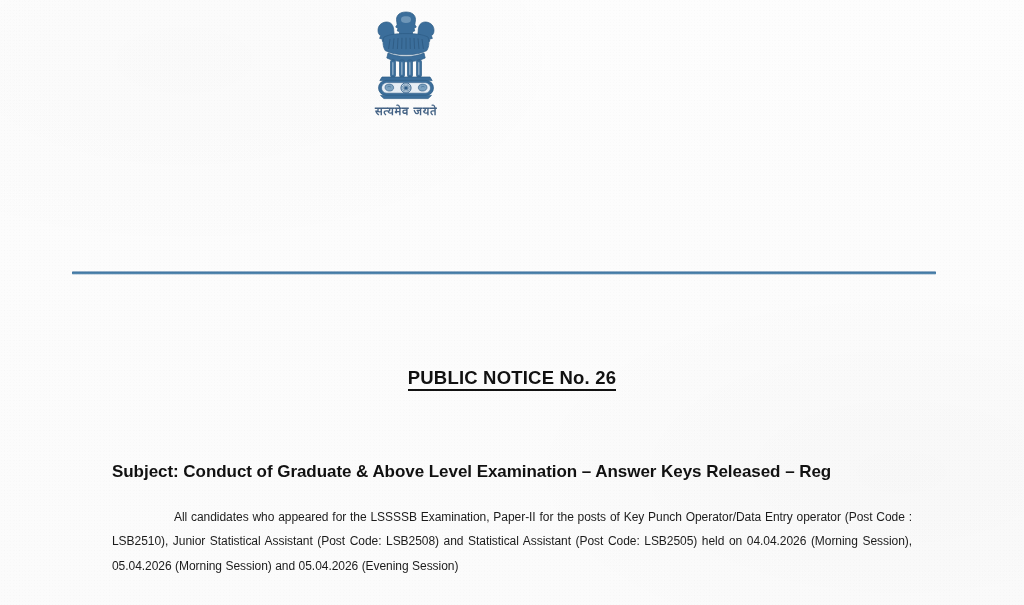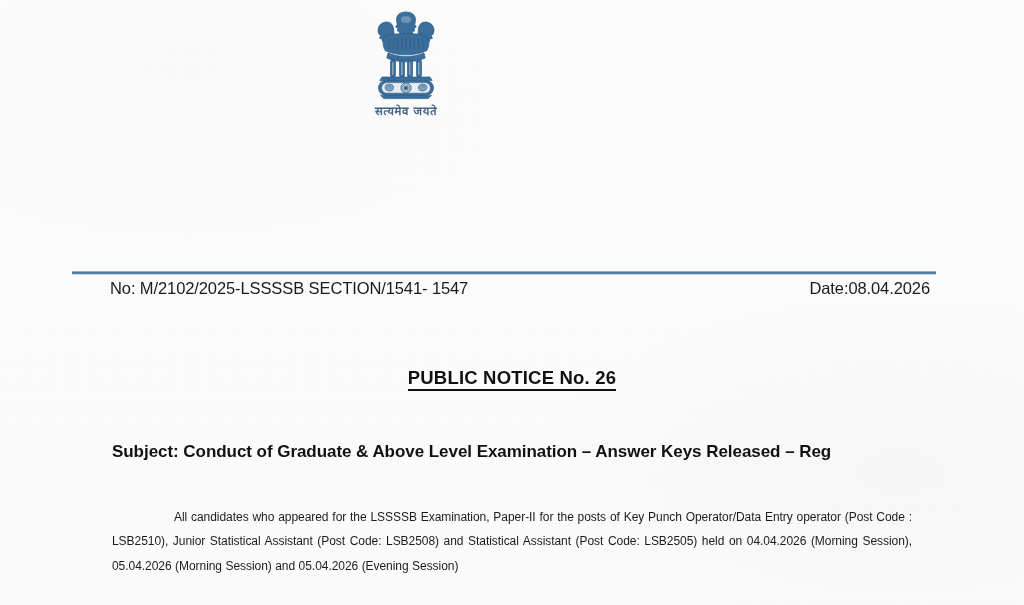--- a/index.html
+++ b/index.html
@@ -145,21 +145,21 @@
   }
   #notice-title span {
     border-bottom: 2px solid #111111;
     padding-bottom: 1px;
   }
 
   
   #subject {
     position: absolute;
     left: 112px;
-    top: 440px;
+    top: 460px;
     width: 800px;
     font-size: 17px;
     font-weight: 700;
     color: #111111;
     line-height: 23px;
     letter-spacing: -0.05px;
   }
 
   
   #body-text {
@@ -250,24 +250,20 @@
         <path d="M18.5 87.4 l51 0 l-3.4 3.2 l-44.2 0 z"></path>
       </g>
     </svg>
 
     <div id="emblem-motto">सत्यमेव जयते</div>
   </div>
 
 
   <div id="divider"></div>
 
-  <div id="refrow">
-    <div id="ref-no">No: M/2102/2025-LSSSSB SECTION/1541- 1547</div>
-    <div id="ref-date">Date:08.04.2026</div>
-  </div>
 
   <div id="notice-title">
     <span>PUBLIC NOTICE No. 26</span>
   </div>
 
   <div id="subject">Subject: Conduct of Graduate &amp; Above Level Examination – Answer Keys Released – Reg</div>
 
   <div id="body-text">All candidates who appeared for the LSSSSB Examination, Paper-II for the posts of Key Punch Operator/Data Entry operator (Post Code : LSB2510), Junior Statistical Assistant (Post Code: LSB2508) and Statistical Assistant (Post Code: LSB2505) held on 04.04.2026 (Morning Session), 05.04.2026 (Morning Session) and 05.04.2026 (Evening Session)</div>
 
 </div>

